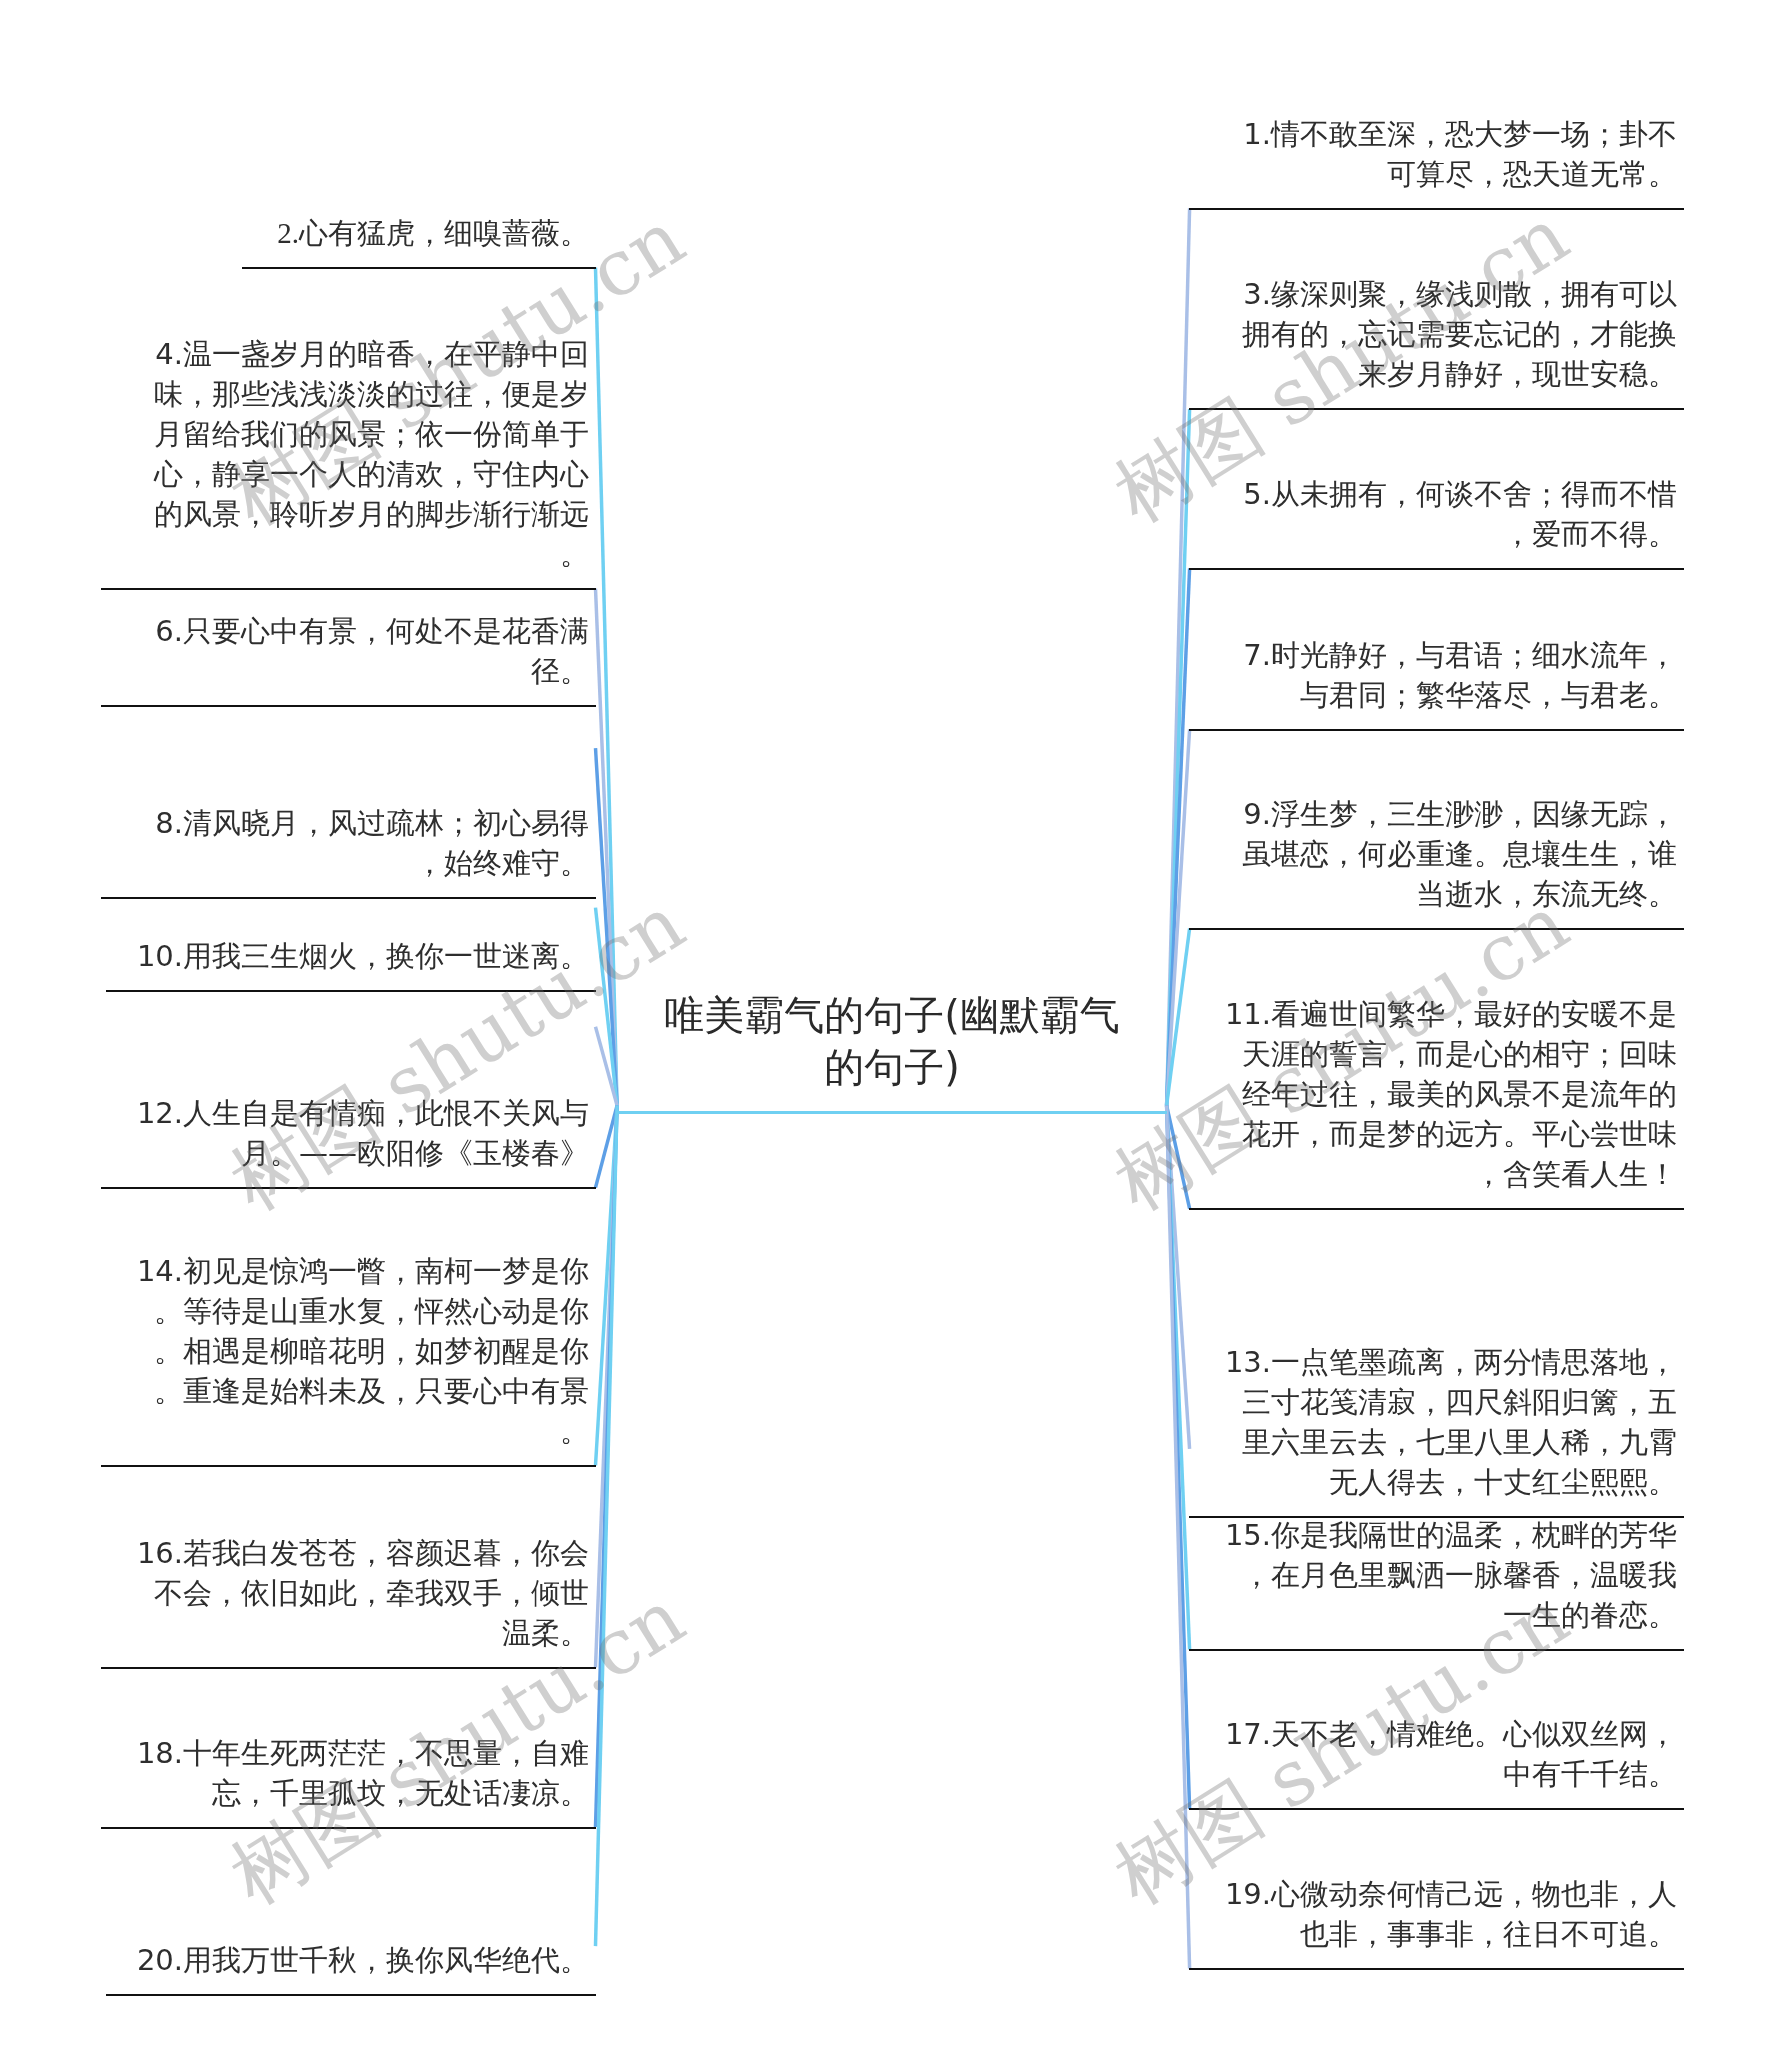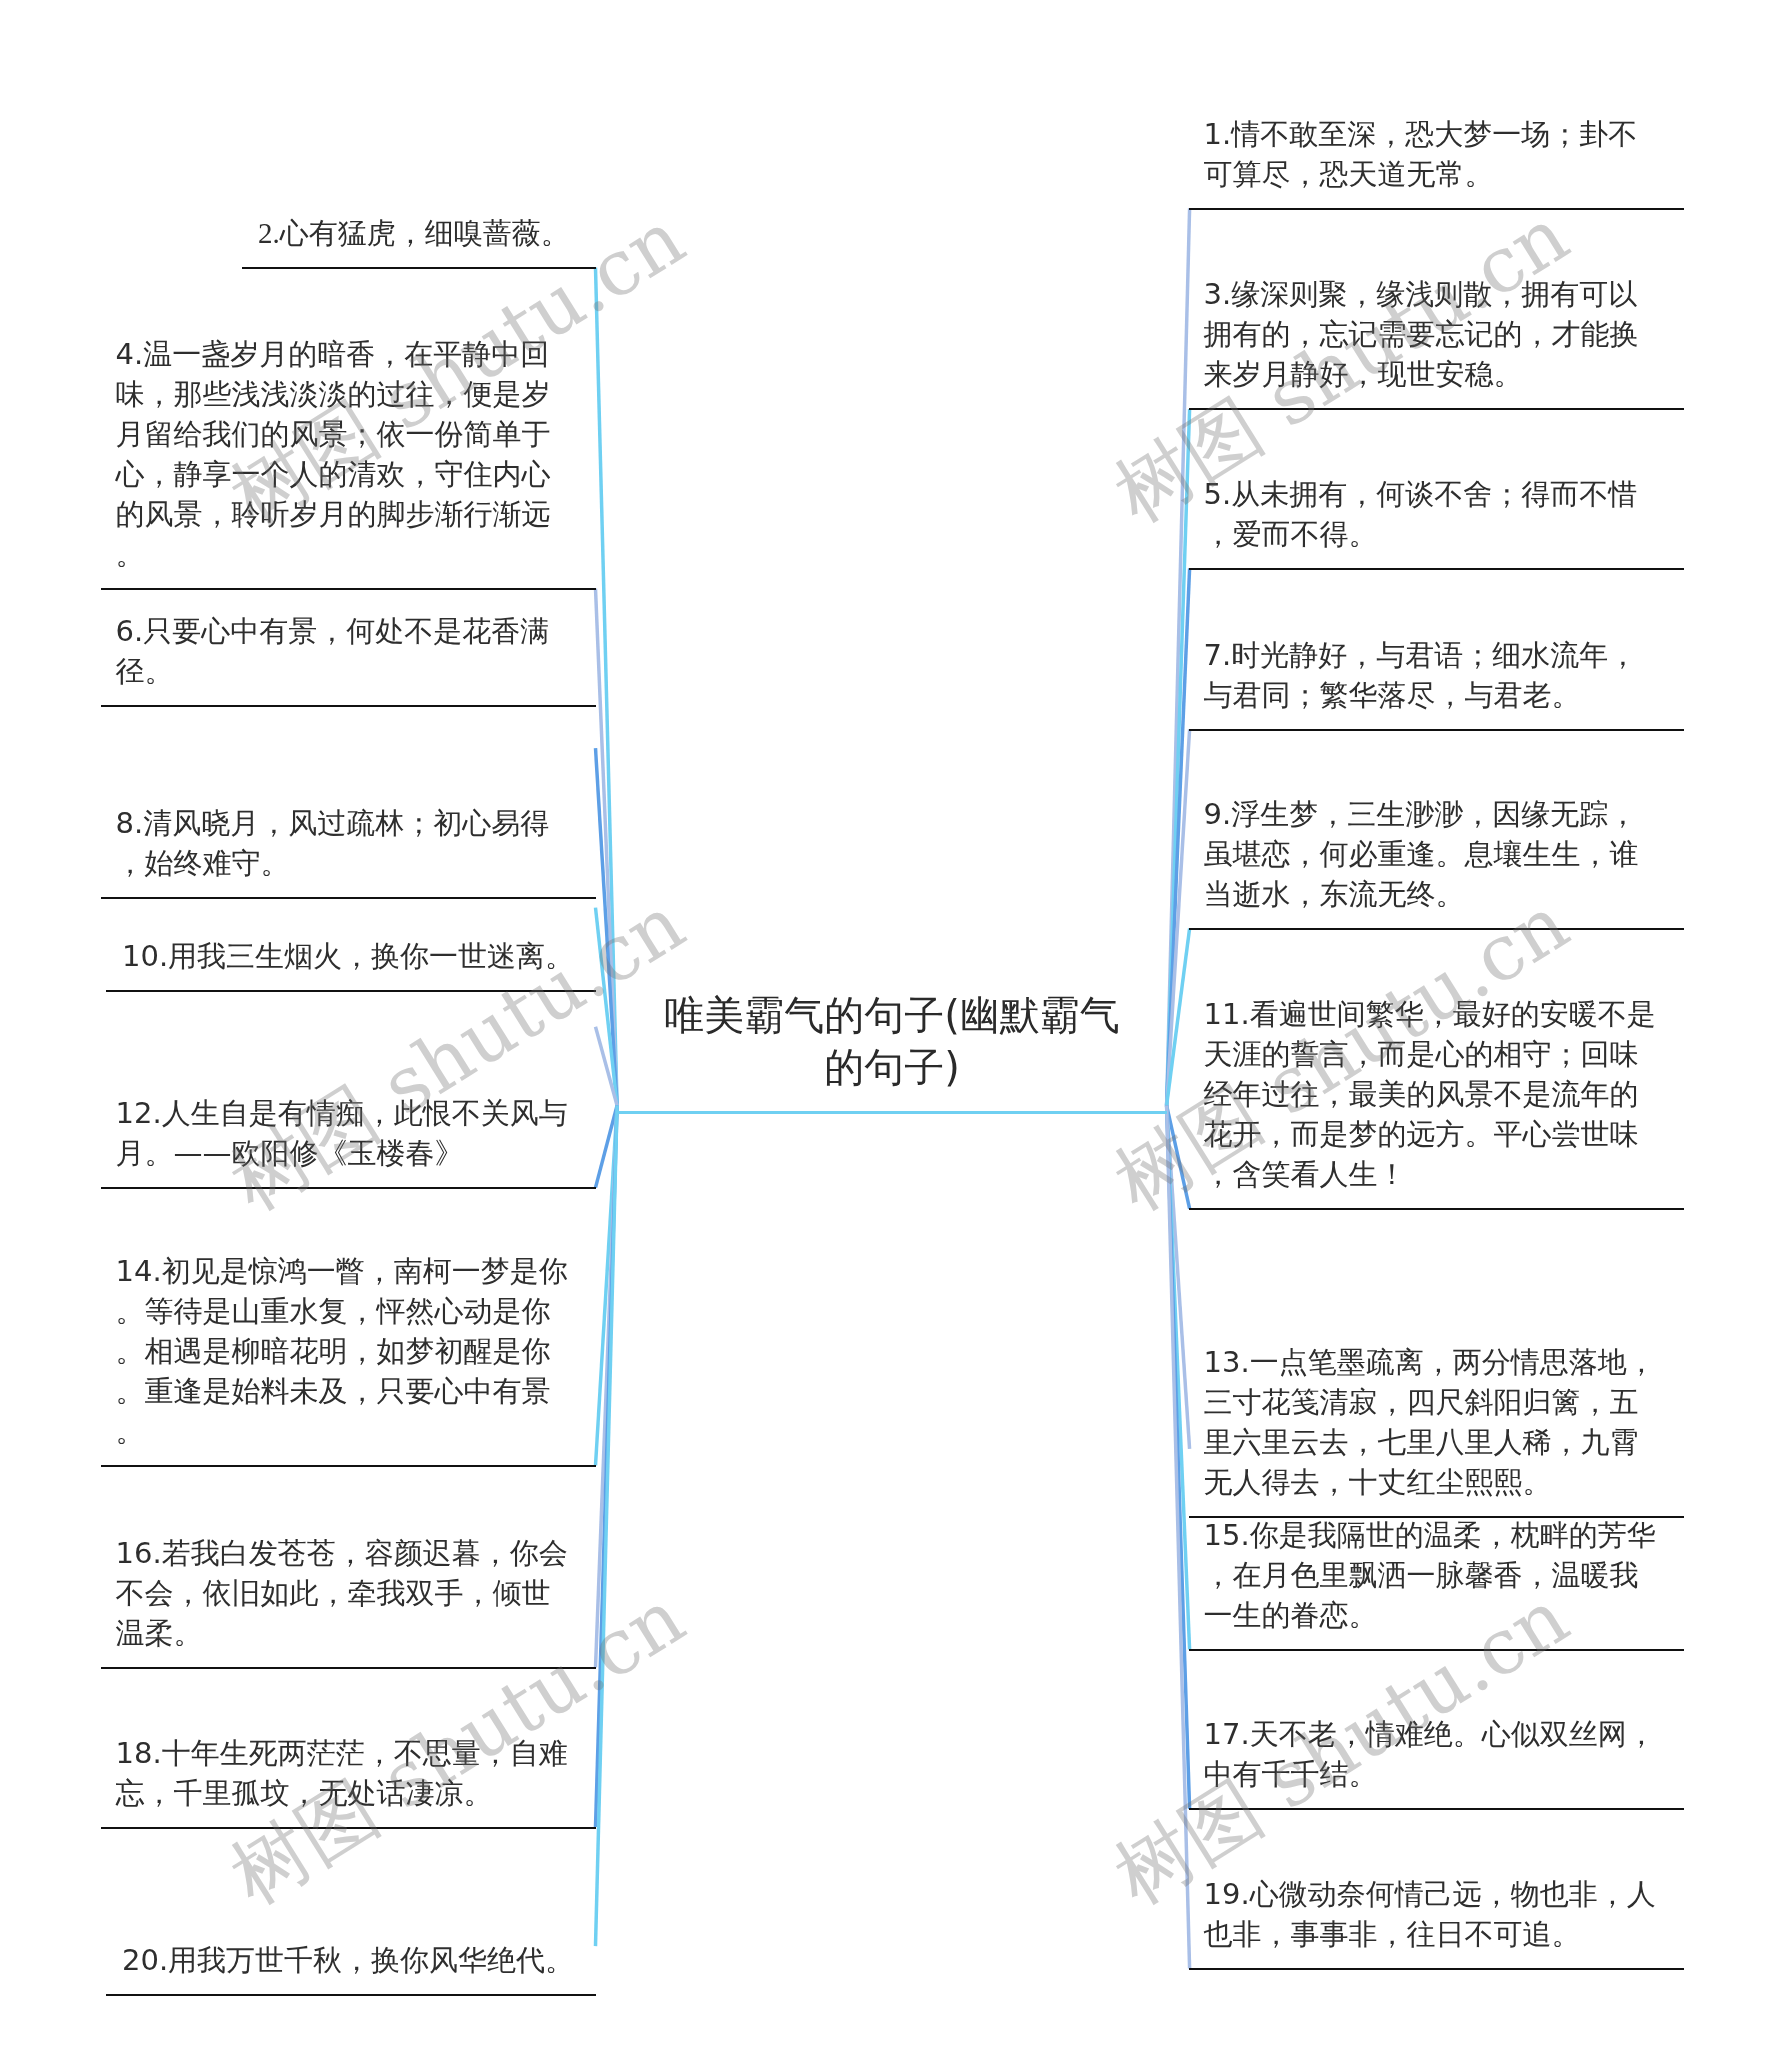--- a/index.html
+++ b/index.html
@@ -15,21 +15,21 @@
       box-sizing: border-box;
       border-bottom: 2.8px solid #111111;
       padding: 0 7px 14px 14.6px;
       font-size: 29px;
       line-height: 40px;
       color: #2e2e2e;
       white-space: nowrap;
       z-index: 1;
       cursor: pointer;
     }
-    .node .line { display: block; height: 40px; }
+    .node .line { display: block; height: 40px; text-align: right; }
     .node.left  { left: 101px; width: 495px; }
     .node.left.short { left: 106px; width: 490px; padding-left: 16px; }
     .node.left.first { left: 242px; width: 354px; padding-left: 16px; font-family: Liberation Serif, serif; }
     .node.right { left: 1189px; width: 495px; }
 
     .root {
       position: absolute;
       left: 617px; width: 550px; top: 1108px;
       transform: translateY(-100%);
       box-sizing: border-box;

